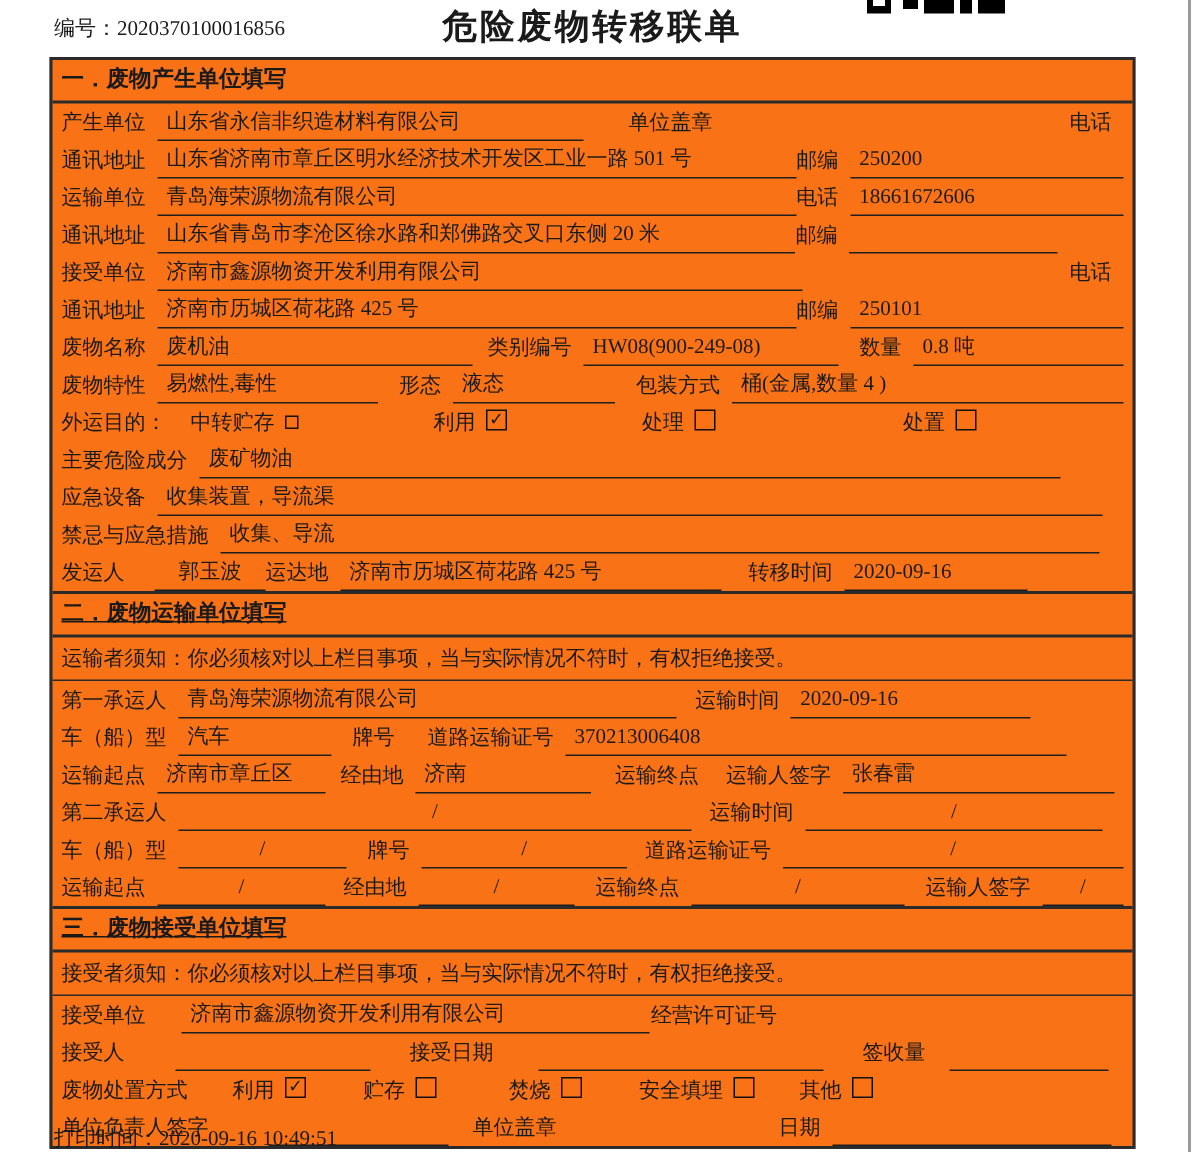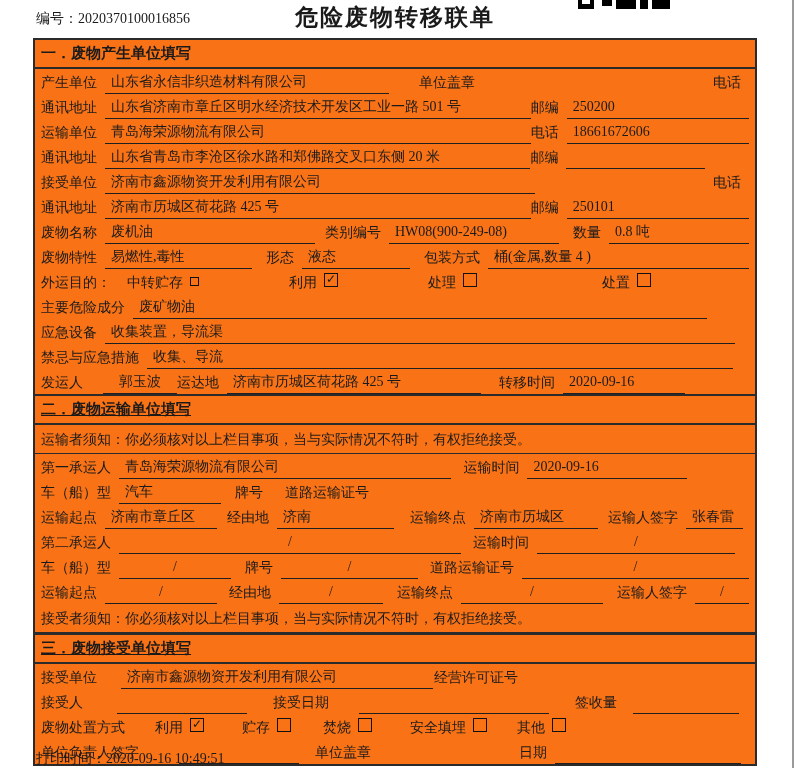--- a/index.html
+++ b/index.html
@@ -159,29 +159,29 @@
       <span class="u" style="width:330px">青岛海荣源物流有限公司</span>
       <span class="lbl" style="margin-left:12px">运输时间</span>
       <span class="u" style="width:152px;margin-right:62px">2020-09-16</span>
     </div>
 
     <div class="row">
       <span class="lbl">车（船）型</span>
       <span class="u" style="width:90px">汽车</span>
       <span class="lbl" style="margin-left:14px">牌号</span>
       <span class="lbl" style="margin-left:14px">道路运输证号</span>
+      <span class="u fx" style="margin-right:38px">370213006408</span>
     </div>
 
     <div class="row">
       <span class="lbl">运输起点</span>
       <span class="u" style="width:100px">济南市章丘区</span>
       <span class="lbl" style="margin-left:10px">经由地</span>
       <span class="u" style="width:105px">济南</span>
       <span class="lbl" style="margin-left:16px">运输终点</span>
-      <span class="u" style="width:112px">济南市历城区</span>
       <span class="lbl" style="margin-left:10px">运输人签字</span>
       <span class="u fx" style="margin-right:6px">张春雷</span>
     </div>
 
     <div class="row">
       <span class="lbl">第二承运人</span>
       <span class="u ctr" style="width:330px">/</span>
       <span class="lbl" style="margin-left:12px">运输时间</span>
       <span class="u ctr fx" style="margin-right:14px">/</span>
     </div>
@@ -199,25 +199,25 @@
       <span class="lbl">运输起点</span>
       <span class="u ctr" style="width:100px">/</span>
       <span class="lbl" style="margin-left:12px">经由地</span>
       <span class="u ctr" style="width:92px">/</span>
       <span class="lbl" style="margin-left:14px">运输终点</span>
       <span class="u ctr" style="width:130px">/</span>
       <span class="lbl" style="margin-left:14px">运输人签字</span>
       <span class="u ctr fx">/</span>
     </div>
 
+    <div class="row sec mid">
+        <span>三．废物接受单位填写</span>
+      </div>
     <div class="row note">
         <span>接受者须知：你必须核对以上栏目事项，当与实际情况不符时，有权拒绝接受。</span>
-      </div>
-    <div class="row sec mid">
-        <span>三．废物接受单位填写</span>
       </div>
 
     <div class="row">
       <span class="lbl">接受单位</span>
       <span class="u" style="width:300px;margin-left:16px">济南市鑫源物资开发利用有限公司</span>
       <span class="lbl" style="margin-left:1px">经营许可证号</span>
     </div>
 
     <div class="row">
       <span class="lbl">接受人</span>
@@ -227,21 +227,21 @@
       <span class="lbl" style="margin-left:26px">签收量</span>
       <span class="u fx" style="margin-right:10px;margin-left:8px"></span>
     </div>
 
     <div class="row">
       <span class="lbl">废物处置方式</span>
       <span class="lbl" style="margin-left:22px;padding-right:0">利用</span>
       <span class="cb">✓</span>
       <span class="lbl" style="margin-left:38px;padding-right:0">贮存</span>
       <span class="cb"></span>
-      <span class="lbl" style="margin-left:32px;padding-right:0">焚烧</span>
+      <span class="lbl" style="margin-left:48px;padding-right:0">焚烧</span>
       <span class="cb"></span>
       <span class="lbl" style="margin-left:38px;padding-right:0">安全填埋</span>
       <span class="cb"></span>
       <span class="lbl" style="margin-left:30px;padding-right:0">其他</span>
       <span class="cb"></span>
     </div>
 
     <div class="row">
       <span class="lbl">单位负责人签字</span>
       <span class="u" style="width:108px;margin-left:32px"></span>

